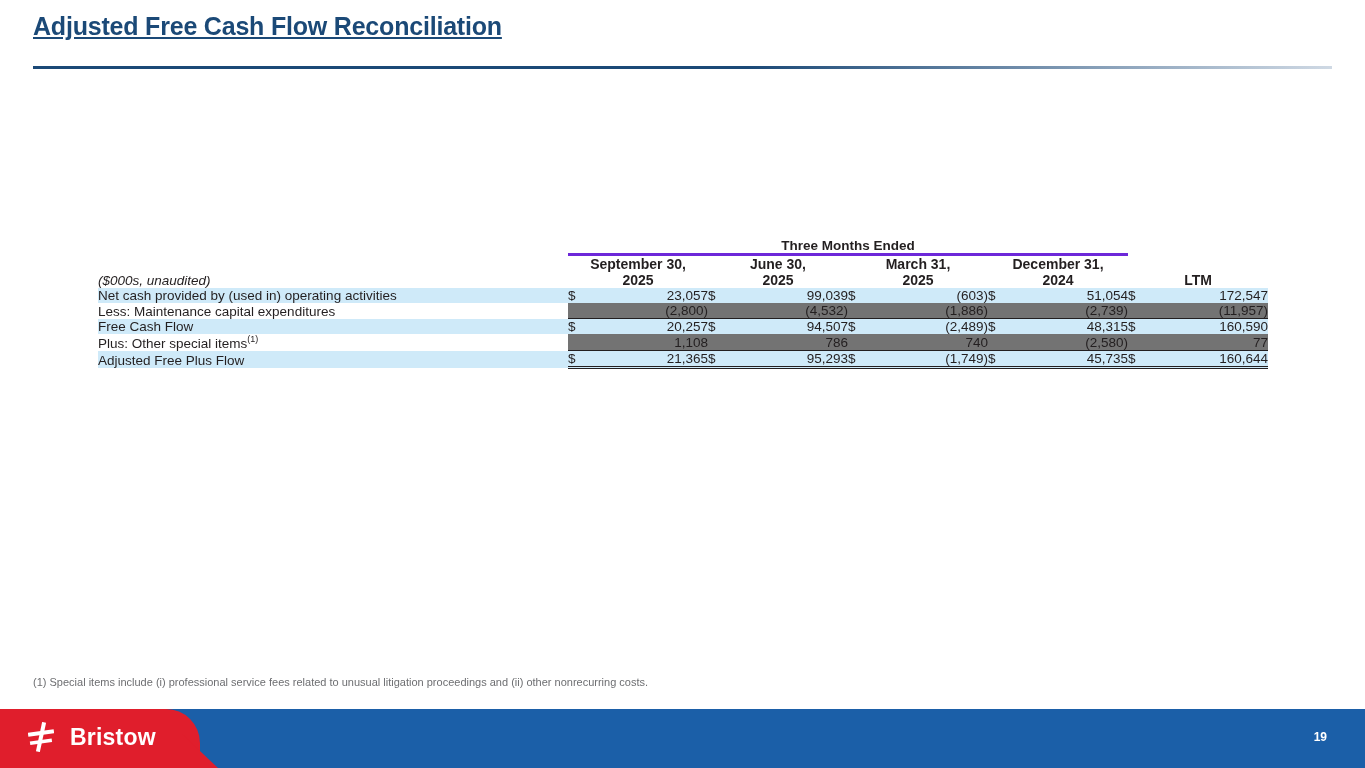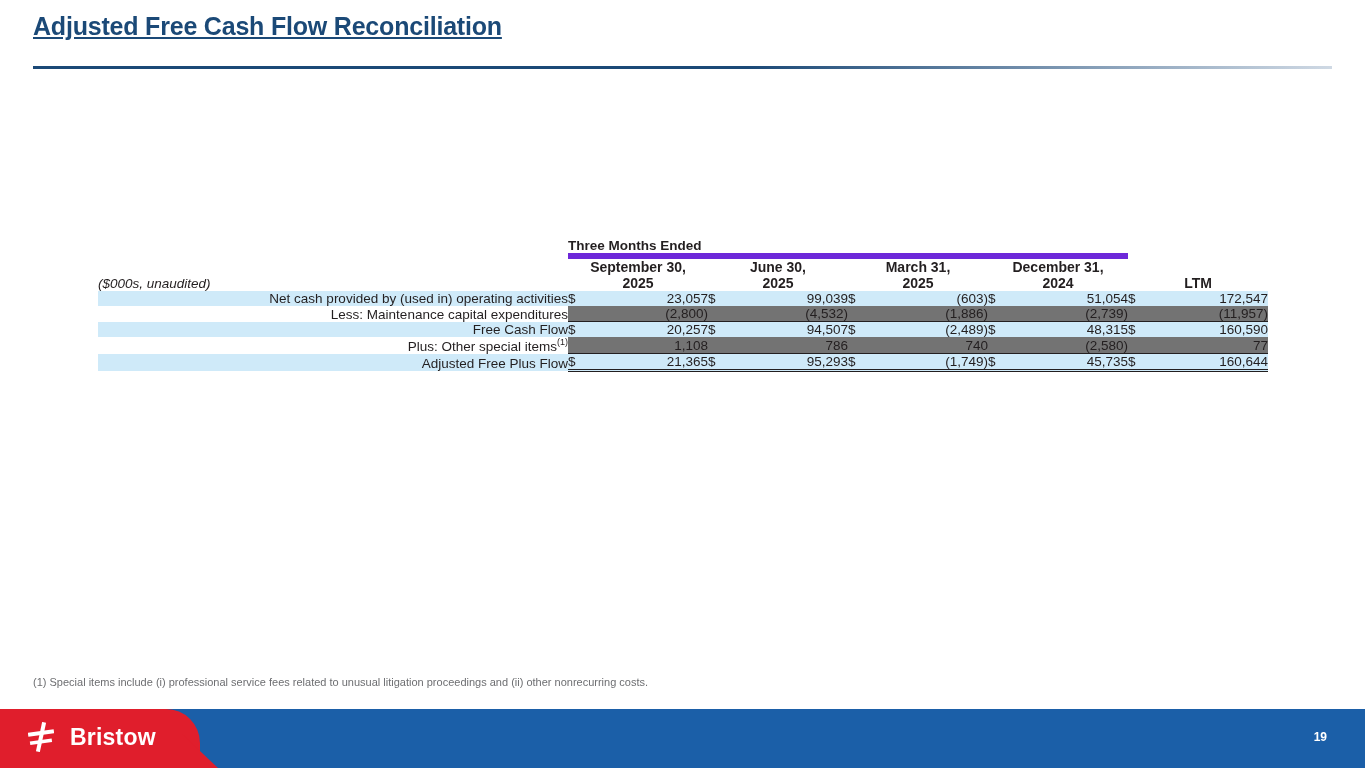--- a/index.html
+++ b/index.html
@@ -50,25 +50,25 @@
   }
   table.fin td, table.fin th {
     padding: 0;
     vertical-align: bottom;
   }
   .c-label { width: 470px; }
   .c-cur   { width: 22px; }
   .c-val   { width: 118px; }
 
   .grp-head {
-    text-align: left;
+    text-align: center;
     font-weight: bold;
     font-size: 13.5px;
     padding-bottom: 2px;
-    border-bottom: 6px solid #6d28d9;
+    border-bottom: 3px solid #6d28d9;
   }
   .grp-spacer { border: none; }
 
   .col-head {
     text-align: center;
     font-weight: bold;
     font-size: 14px;
     line-height: 1.15;
     padding-top: 6px;
     padding-bottom: 6px;
@@ -77,25 +77,25 @@
     font-style: italic;
     font-size: 13.5px;
     padding-left: 18px;
     padding-bottom: 6px;
   }
 
   tr.band td { background: #cfeaf9; }
   tr.plain td { background: #737373; }
 
   td.lbl {
-    text-align: right;
+    text-align: left;
     padding: 4px 0 4px 4px;
     white-space: nowrap;
   }
-  td.lbl.indent { padding-left: 22px; }
+  td.lbl.indent { }
   td.cur {
     text-align: left;
     padding: 4px 0 4px 4px;
   }
   td.num {
     text-align: right;
     padding: 4px 6px 4px 0;
     white-space: nowrap;
   }
   .rule-bot td { border-bottom: 1px solid #231f20; }

